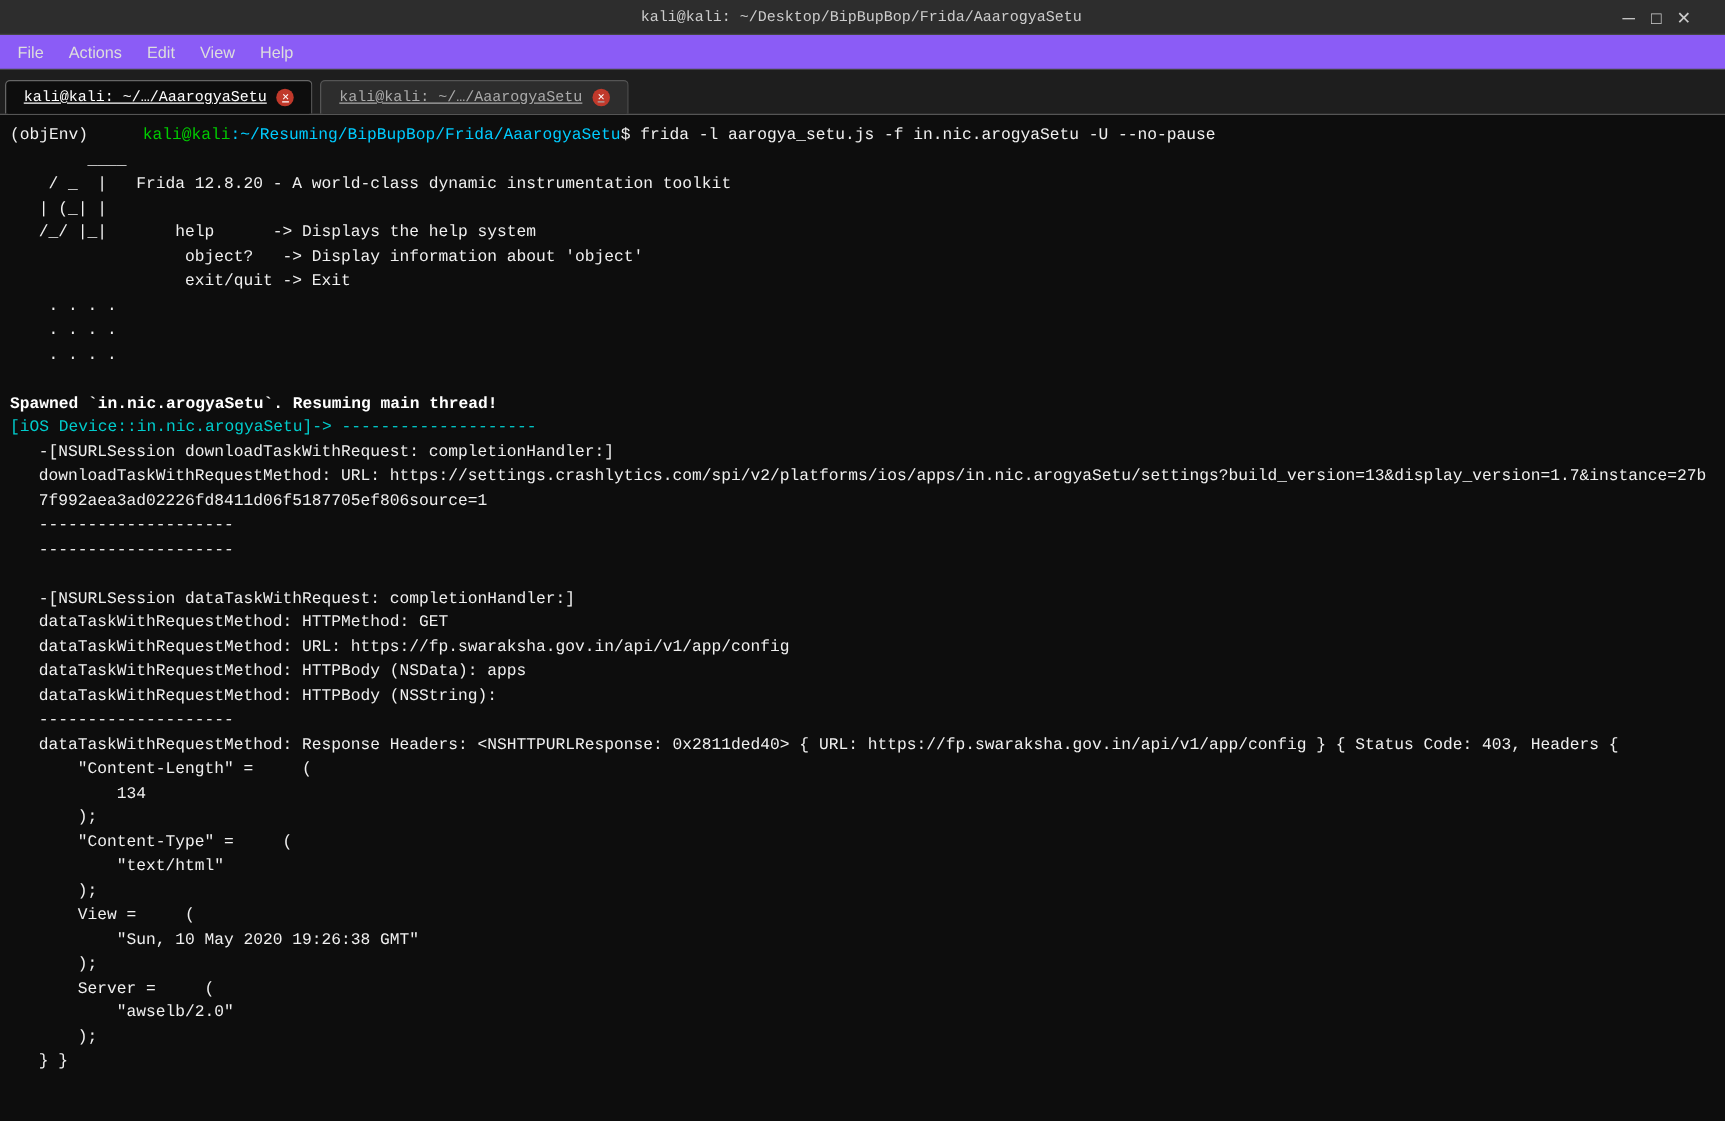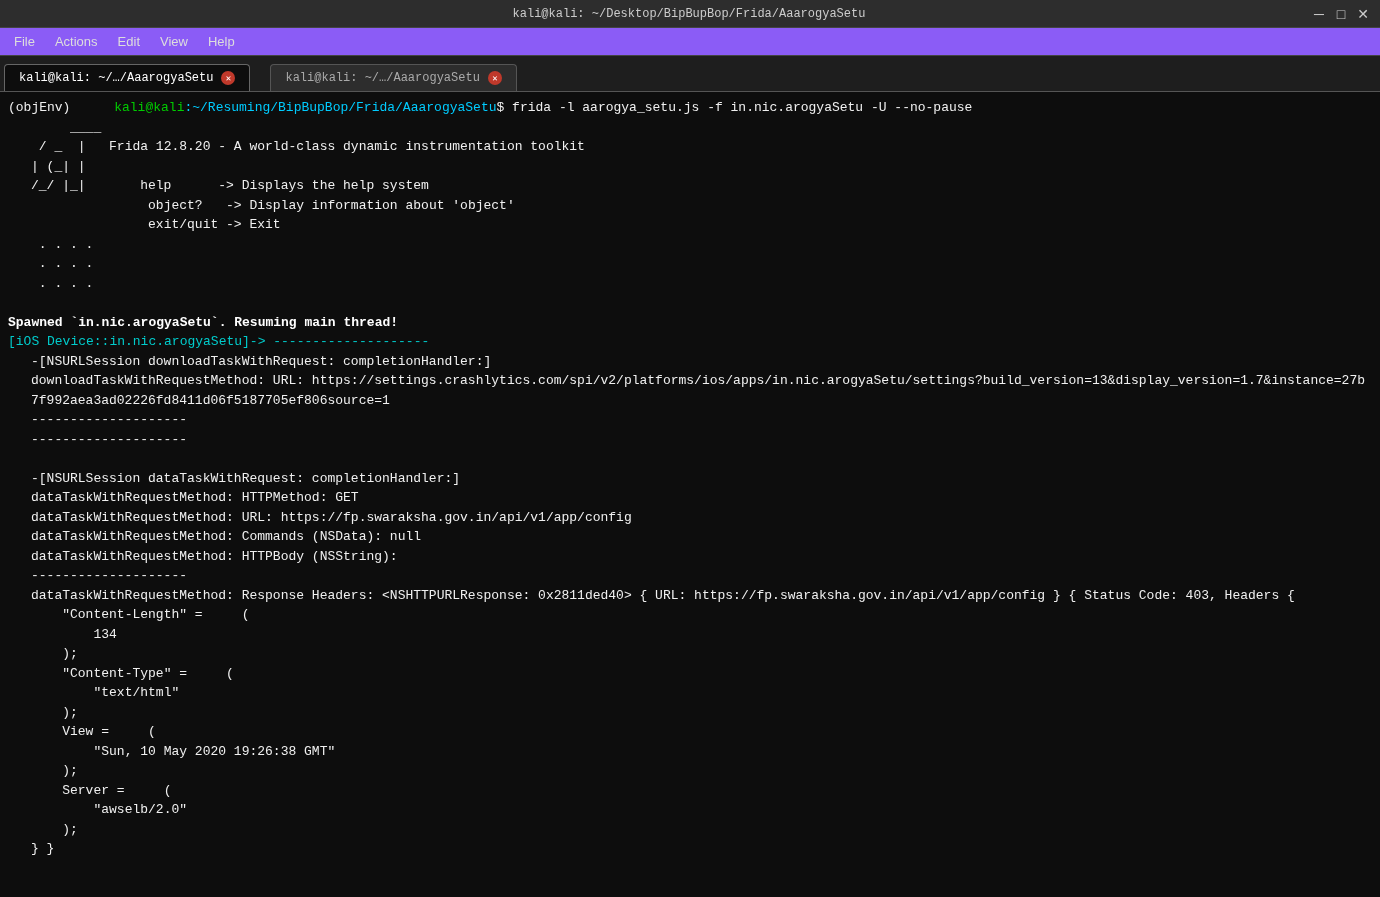--- a/index.html
+++ b/index.html
@@ -15,21 +15,21 @@
       flex-direction: column;
     }
 
     
     .title-bar {
       background: #2d2d2d;
       height: 28px;
       display: flex;
       align-items: center;
       justify-content: space-between;
-      padding: 0 8px;
+      padding: 0 24px;
       flex-shrink: 0;
       border-bottom: 1px solid #444;
     }
     .title-bar-title {
       color: #ccc;
       font-size: 12px;
       flex: 1;
       text-align: center;
       font-family: 'Courier New', monospace;
     }
@@ -86,21 +86,22 @@
       padding: 6px 14px;
       font-size: 12px;
       font-family: 'Courier New', monospace;
       border-radius: 4px 4px 0 0;
       cursor: pointer;
       display: flex;
       align-items: center;
       gap: 8px;
       border: 1px solid #555;
       border-bottom: none;
-      margin-right: 20px;
+      margin-right: 6px;
+      text-decoration: underline;
     }
     .tab.active {
       background: #0d0d0d;
       color: #fff;
       border-color: #666;
     }
     .tab-close {
       display: inline-flex;
       align-items: center;
       justify-content: center;
@@ -182,21 +183,21 @@
   <span class="line output-bold">Spawned `in.nic.arogyaSetu`. Resuming main thread!</span>
   <span class="line output-cyan">[iOS Device::in.nic.arogyaSetu]-&gt; --------------------</span>
   <span class="line output-line">-[NSURLSession downloadTaskWithRequest: completionHandler:]</span>
   <span class="line output-line">downloadTaskWithRequestMethod: URL: https://settings.crashlytics.com/spi/v2/platforms/ios/apps/in.nic.arogyaSetu/settings?build_version=13&amp;display_version=1.7&amp;instance=27b7f992aea3ad02226fd8411d06f5187705ef806source=1</span>
   <span class="line output-line">--------------------</span>
   <span class="line output-line">--------------------</span>
   <span class="line output-line"> </span>
   <span class="line output-line">-[NSURLSession dataTaskWithRequest: completionHandler:]</span>
   <span class="line output-line">dataTaskWithRequestMethod: HTTPMethod: GET</span>
   <span class="line output-line">dataTaskWithRequestMethod: URL: https://fp.swaraksha.gov.in/api/v1/app/config</span>
-  <span class="line output-line">dataTaskWithRequestMethod: Commands (NSData): null</span>
+  <span class="line output-line">dataTaskWithRequestMethod: HTTPBody (NSData): apps</span>
   <span class="line output-line">dataTaskWithRequestMethod: HTTPBody (NSString):</span>
   <span class="line output-line">--------------------</span>
   <span class="line output-line">dataTaskWithRequestMethod: Response Headers: &lt;NSHTTPURLResponse: 0x2811ded40&gt; { URL: https://fp.swaraksha.gov.in/api/v1/app/config } { Status Code: 403, Headers {</span>
   <span class="line output-line">    "Content-Length" =     (</span>
   <span class="line output-line">        134</span>
   <span class="line output-line">    );</span>
   <span class="line output-line">    "Content-Type" =     (</span>
   <span class="line output-line">        "text/html"</span>
   <span class="line output-line">    );</span>
   <span class="line output-line">    View =     (</span>

